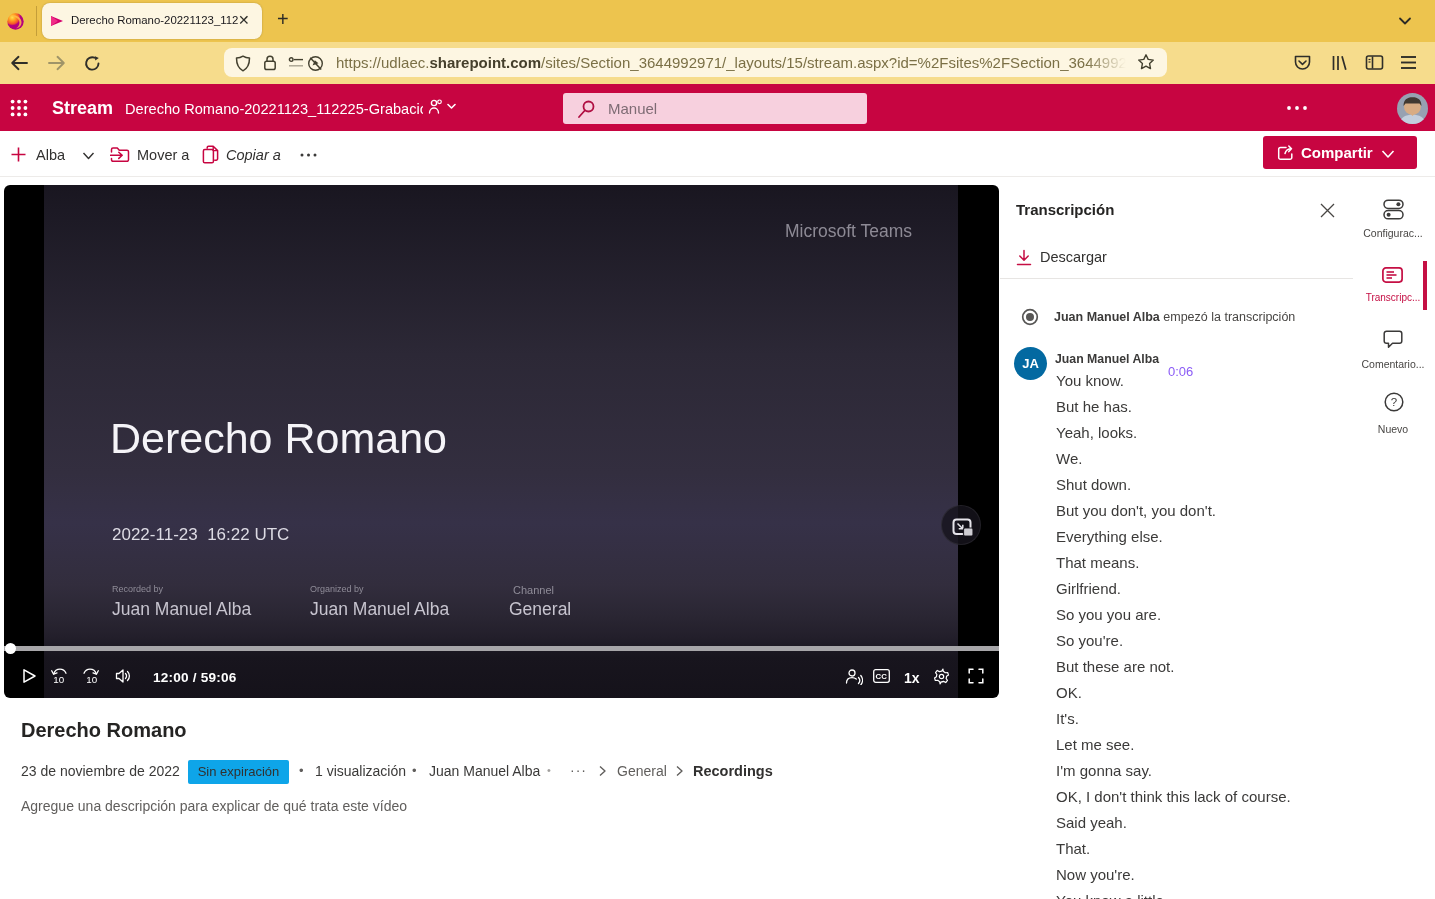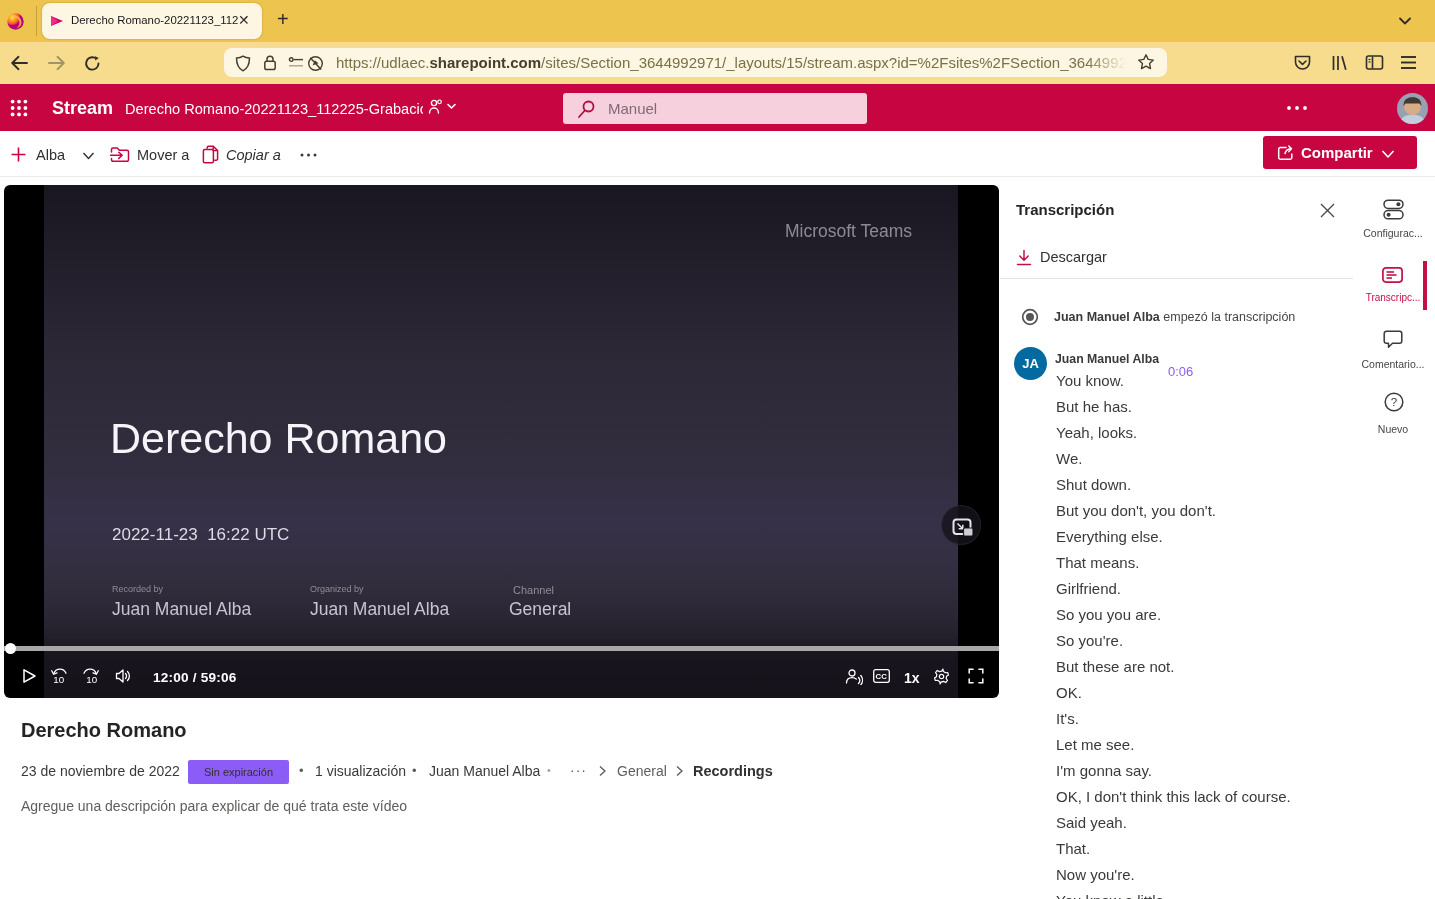--- a/index.html
+++ b/index.html
@@ -292,21 +292,21 @@
     </div>
   <div class="abs" id="fullscr" style="left:964px;top:483px;">
       <svg width="16" height="16" viewBox="0 0 16 16">
         <path d="M1.2 5 L1.2 1.2 L5 1.2 M11 1.2 L14.8 1.2 L14.8 5 M14.8 11 L14.8 14.8 L11 14.8 M5 14.8 L1.2 14.8 L1.2 11" fill="none" stroke="#fff" stroke-width="1.5" stroke-linecap="round"></path>
       </svg>
     </div>
 </div>
 
 <div class="abs" style="left:21px;top:719px;font-size:20px;font-weight:bold;color:#252423;">Derecho Romano</div>
 <div class="abs" style="left:21px;top:763px;font-size:14px;color:#3b3a39;">23 de noviembre de 2022</div>
-<div class="abs" style="left:188px;top:760px;width:101px;height:24px;background:#8b5cf6;border-radius:2px;text-align:center;line-height:24px;font-size:11px;color:#323130;">Sin expiración</div>
+<div class="abs" style="left:188px;top:760px;width:101px;height:24px;background:#0ea5e9;border-radius:2px;text-align:center;line-height:24px;font-size:13px;color:#323130;">Sin expiración</div>
 <div class="abs" style="left:299px;top:763px;font-size:13px;color:#605e5c;">•</div>
 <div class="abs" style="left:315px;top:763px;font-size:14px;color:#3b3a39;">1 visualización</div>
 <div class="abs" style="left:412px;top:763px;font-size:13px;color:#605e5c;">•</div>
 <div class="abs" style="left:429px;top:763px;font-size:14px;color:#3b3a39;">Juan Manuel Alba</div>
 <div class="abs" style="left:547px;top:764px;font-size:11px;color:#a19f9d;">•</div>
 <div class="abs" style="left:570px;top:762px;font-size:14px;color:#605e5c;letter-spacing:1px;">···</div>
 <div class="abs" id="bchev1" style="left:598px;top:765px;">
     <svg width="9" height="12" viewBox="0 0 9 12">
       <path d="M2 1.5 L7 6 L2 10.5" fill="none" stroke="#605e5c" stroke-width="1.4" stroke-linejoin="round"></path>
     </svg>

